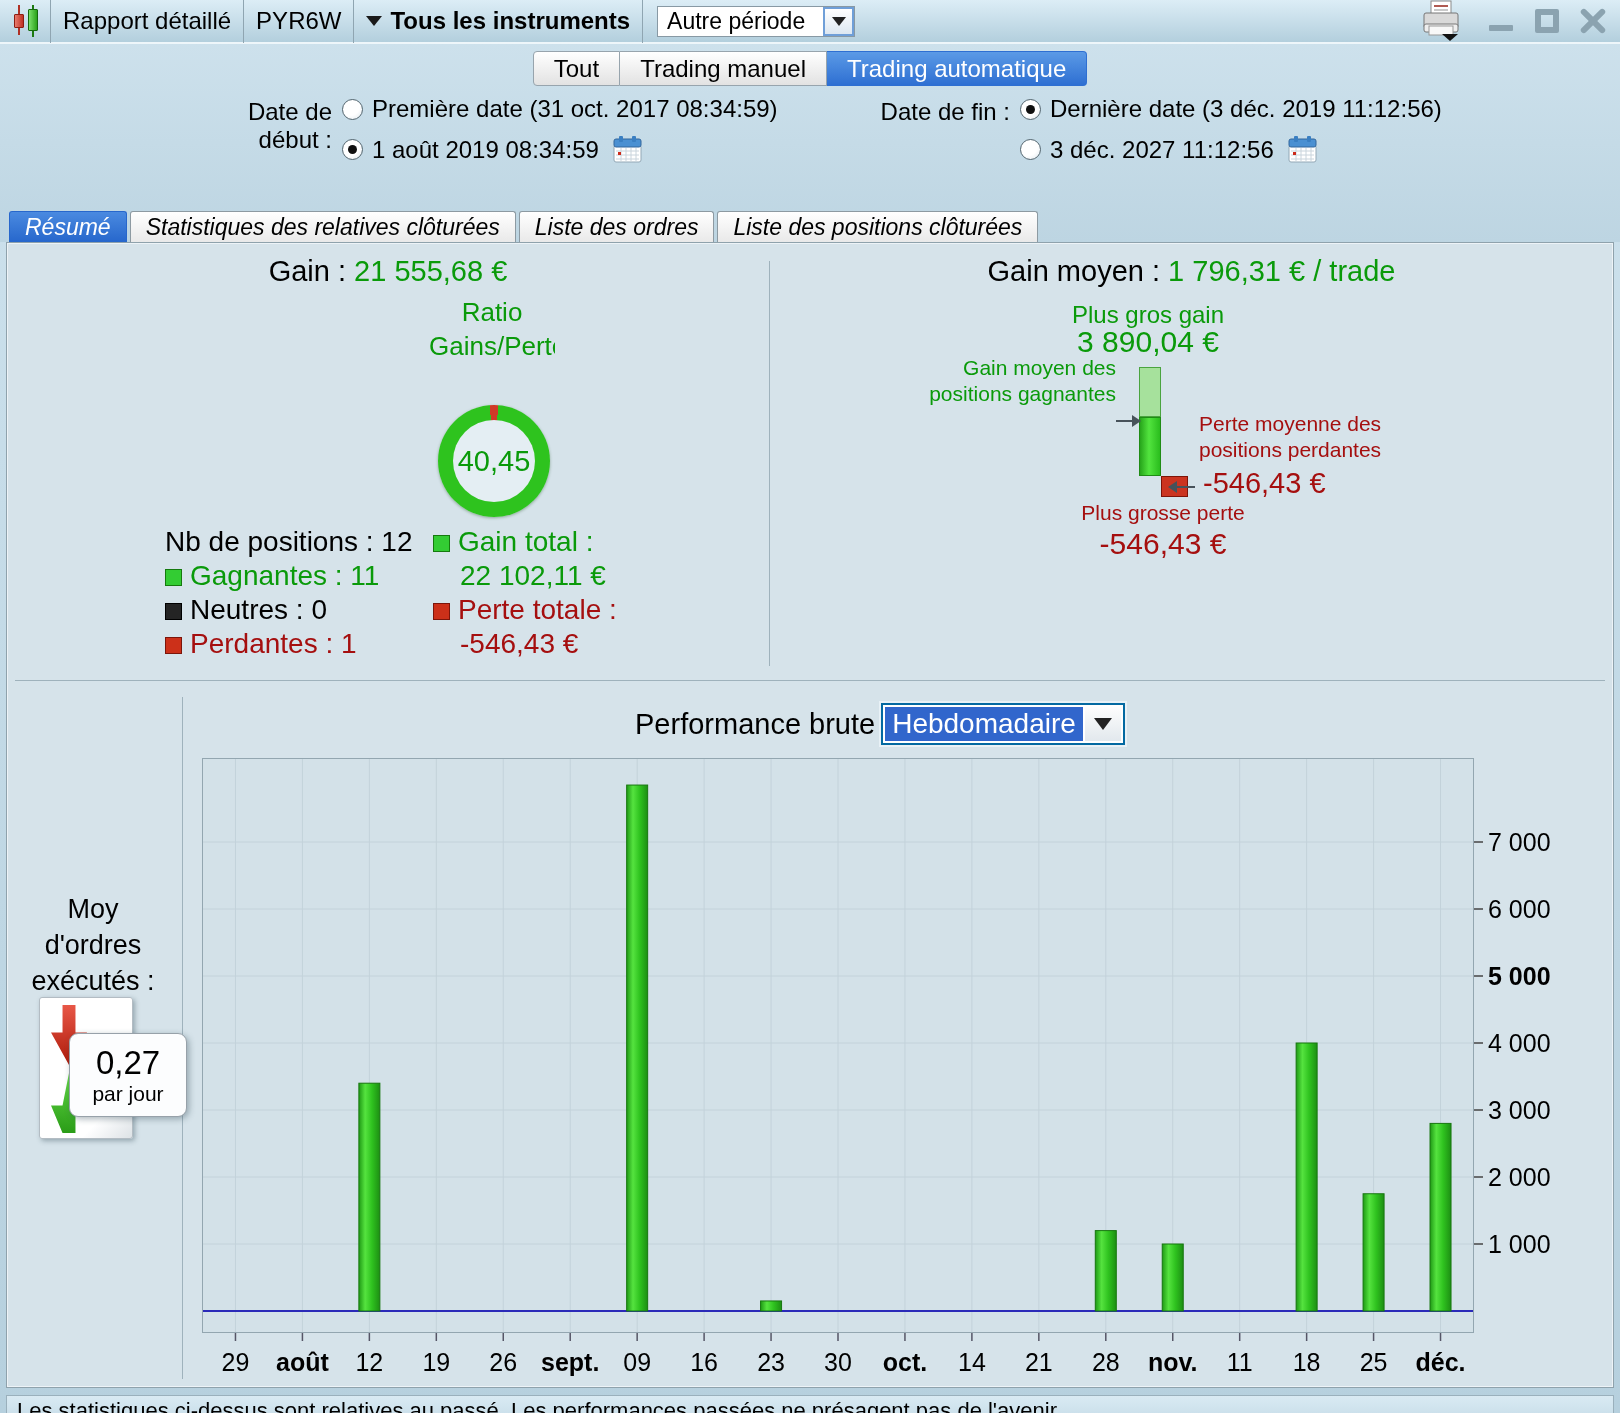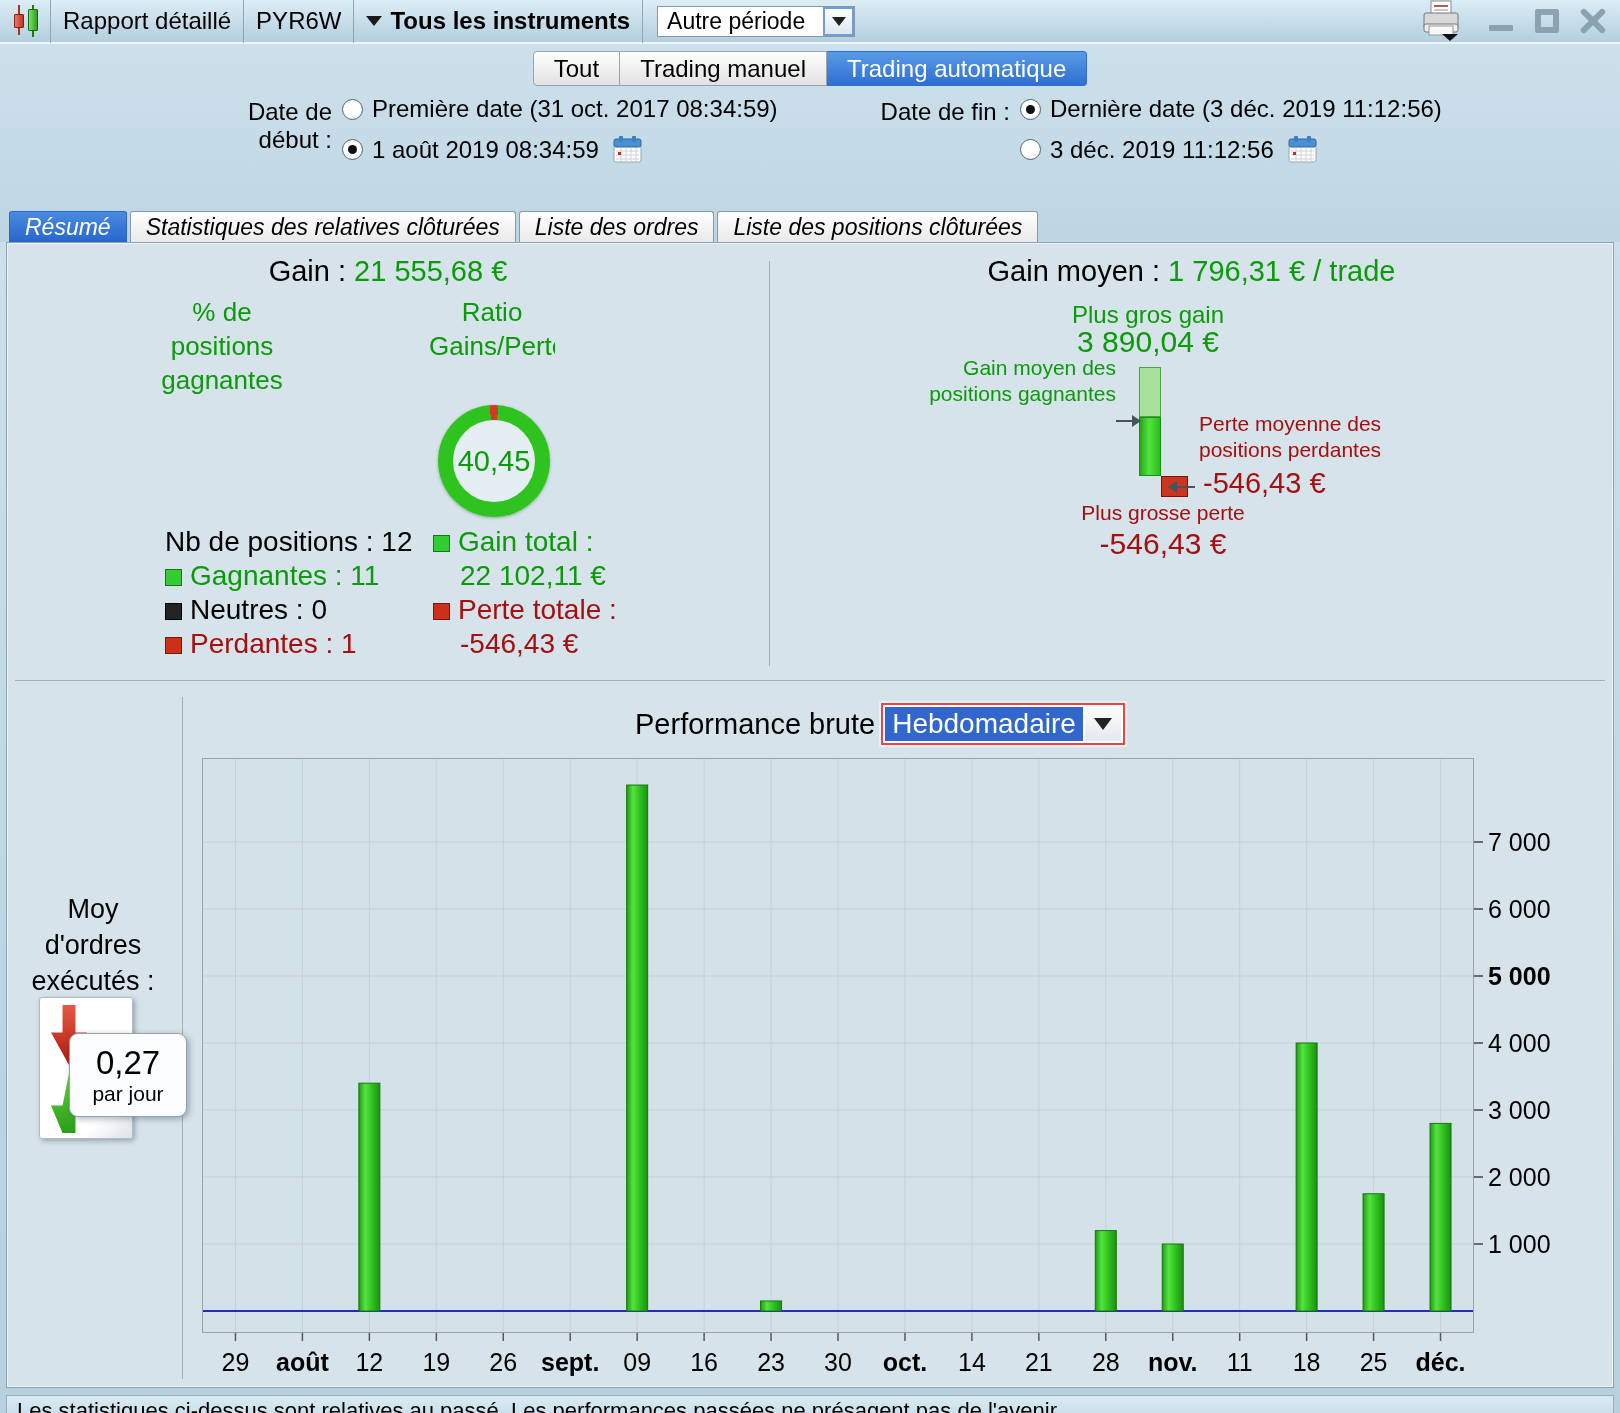--- a/index.html
+++ b/index.html
@@ -128,21 +128,21 @@
   .arr-up { position:absolute; left:24px; top:76px; width:36px; height:60px;
             background:linear-gradient(#63d846,#2a9c17);
             clip-path:polygon(50% 0,100% 54%,68% 54%,68% 100%,32% 100%,0 54%,32% 54%); }
   .orders-value { position:absolute; left:42px; top:36px; width:118px; height:84px; background:#fcfdfe;
                   border:1px solid #97a1a9; border-radius:9px; box-shadow:2px 2px 6px rgba(50,75,88,.4);
                   display:flex; flex-direction:column; align-items:center; justify-content:center; }
   .ov-num { font-size:33px; } .ov-unit { font-size:21px; }
 
   .chart-head { position:absolute; top:22px; left:628px; display:flex; align-items:center; font-size:29px; }
   .period-select { margin-left:6px; display:flex; align-items:stretch; background:#fff;
-                   border:2px solid #ef4444; box-shadow:0 0 0 2px #e9f1f6; padding:2px; height:42px; }
+                   border:2px solid #0369a1; box-shadow:0 0 0 2px #e9f1f6; padding:2px; height:42px; }
   .ps-text { background:#3166cc; color:#fff; font-size:28px; display:flex; align-items:center; padding:0 7px; }
   .ps-btn { width:36px; display:flex; align-items:center; justify-content:center; margin-left:2px;
             background:linear-gradient(#fdfdfd,#e2e8ed); }
   .plot-wrap { position:absolute; left:195px; top:77px; }
 
   
   .statusbar { flex:none; height:31px; margin:7px 6px 0; padding:0 10px; font-size:22px;
                background:linear-gradient(#d9eaf3,#c3dae6); border:1px solid #9ab0bc;
                display:flex; align-items:center; }
 </style>
@@ -228,21 +228,21 @@
           <rect x="6" y="17" width="3" height="3" fill="#cc2a1a"></rect>
         </svg>
       </div>
       <div class="dlabel" style="left:876px; top:6px; width:134px;">Date de fin :</div>
       <div class="dopt" style="left:1020px; top:3px;">
         <span class="radio sel"></span>
         <span>Dernière date (3 déc. 2019 11:12:56)</span>
       </div>
       <div class="dopt" style="left:1020px; top:43px;">
         <span class="radio"></span>
-        <span>3 déc. 2019 11:12:56</span>
+        <span>3 déc. 2027 11:12:56</span>
         <svg class="cal-icon" viewBox="0 0 31 29">
           <rect x="2" y="10" width="27" height="17" rx="2" fill="#ffffff" stroke="#93a8b6"></rect>
           <rect x="2" y="4" width="27" height="8" rx="2" fill="#4a90d2" stroke="#33679c"></rect>
           <rect x="7" y="1" width="4" height="6" rx="1" fill="#3a7fc2"></rect>
           <rect x="20" y="1" width="4" height="6" rx="1" fill="#3a7fc2"></rect>
           <g stroke="#c9d4dc" stroke-width="1">
             <line x1="4" y1="16" x2="27" y2="16"></line>
               <line x1="4" y1="20" x2="27" y2="20"></line>
               <line x1="4" y1="24" x2="27" y2="24"></line>
             <line x1="9" y1="13" x2="9" y2="26"></line>
@@ -263,25 +263,20 @@
     </div>
   </div>
 
   <div class="content">
 
     <div class="summary">
       <div class="summary-left">
         <div class="gain-heading">
           <span class="black">Gain :</span>
           <span class="green">21 555,68 €</span>
-        </div>
-        <div class="donut-label" id="dl1">
-          <div>% de</div>
-          <div>positions</div>
-          <div>gagnantes</div>
         </div>
         <div class="donut-label" id="dl2">
           <div>Ratio</div>
           <div>Gains/Pertes</div>
         </div>
         <div class="donut" id="donut2" style="background: conic-gradient(from -4.34258deg, rgb(208, 58, 40) 0deg, rgb(208, 58, 40) 8.68516deg, rgb(46, 195, 30) 8.68516deg, rgb(46, 195, 30) 360deg);">
           <div class="hole">
             <span class="green">40,45</span>
           </div>
         </div>

